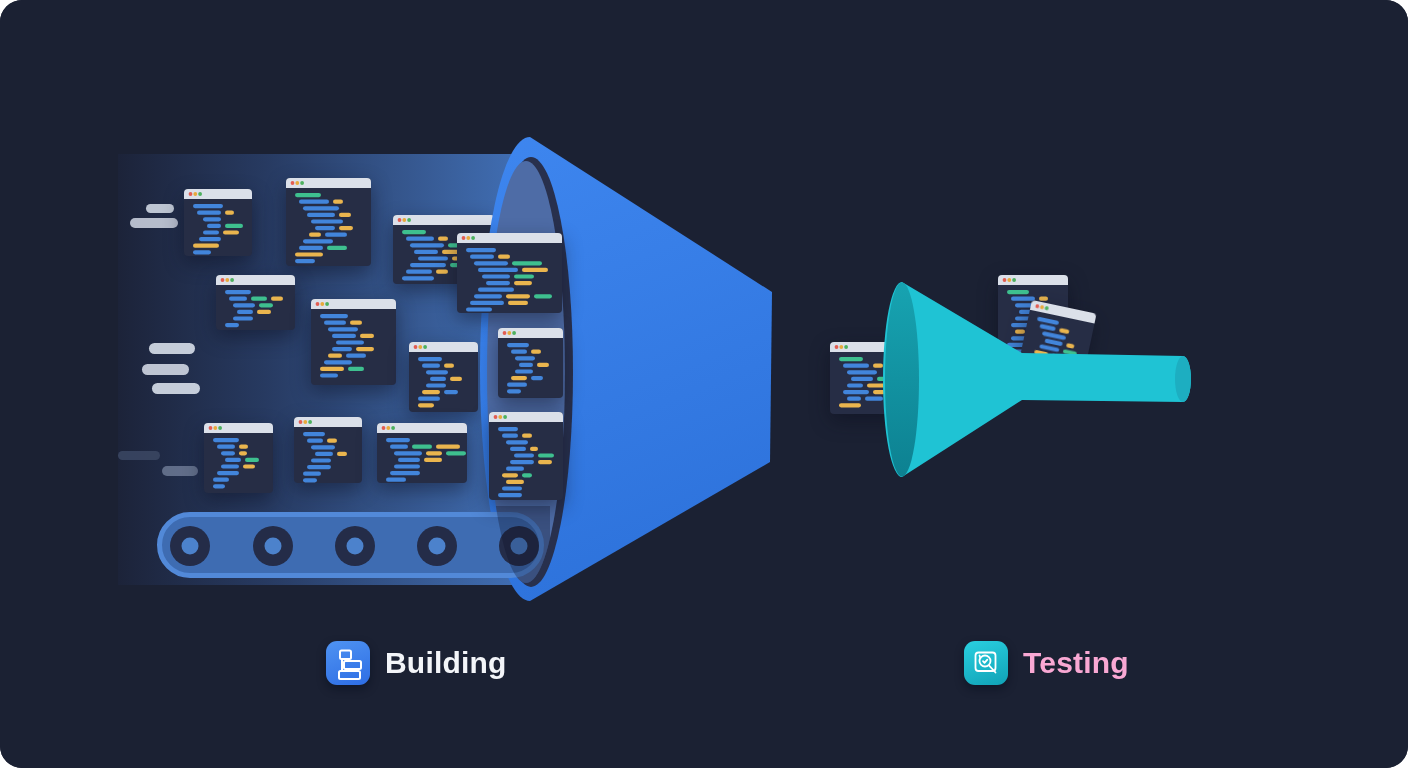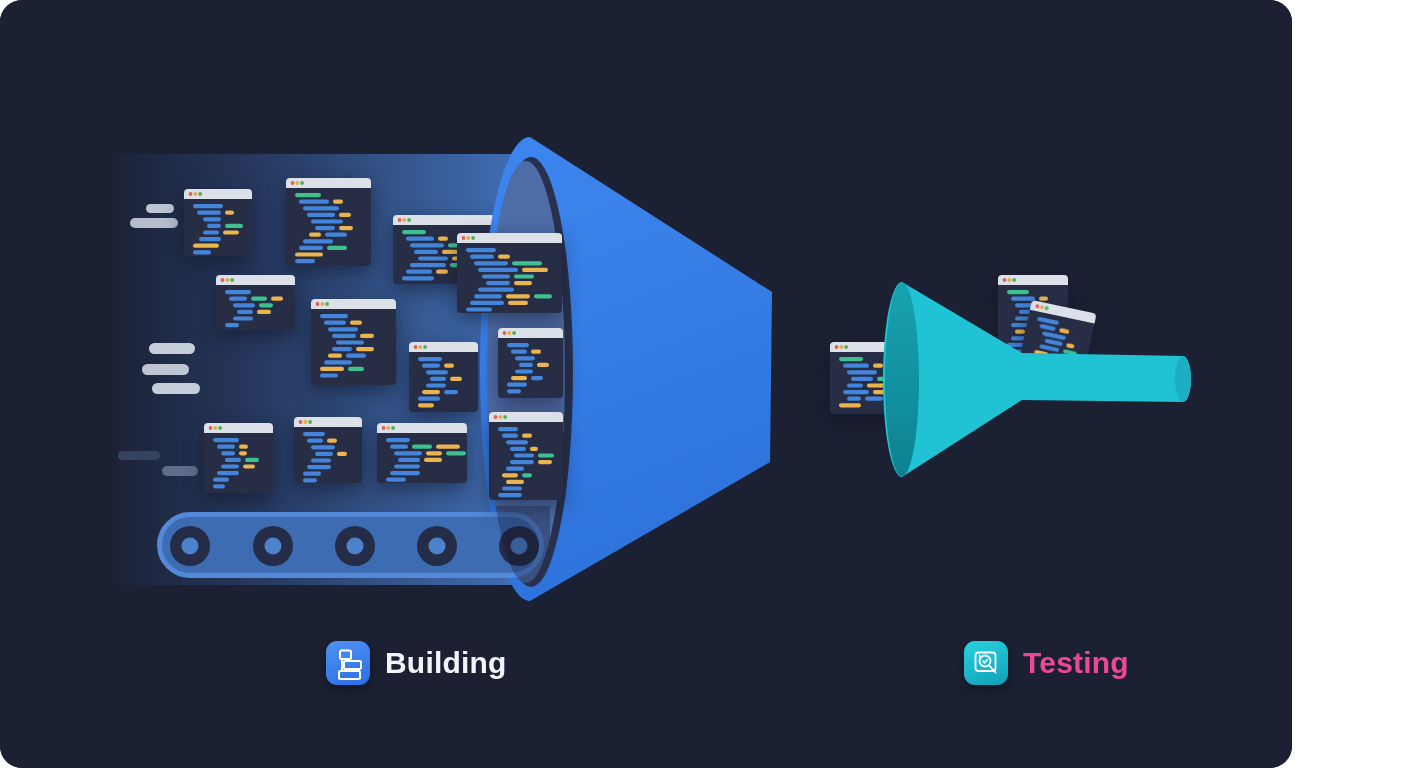--- a/index.html
+++ b/index.html
@@ -1,18 +1,18 @@
 <!DOCTYPE html>
 <html><head>
 <meta charset="utf-8">
 <style>
   html,body{margin:0;padding:0;background:#ffffff;}
   .canvas{
     position:relative;
-    width:1292px;height:768px;
+    width:1408px;height:768px;
     background:#1b2133;
     border-radius:22px;
     overflow:hidden;
     font-family:"Liberation Sans", sans-serif;
   }
   .canvas svg.scene{position:absolute;left:0;top:0;}
   .label{
     position:absolute;
     top:641px;
     display:flex;align-items:center;gap:15px;
@@ -421,16 +421,16 @@
   <div class="label" style="left:964px">
     <div class="label-icon" id="icon-testing" style="background: linear-gradient(160deg, rgb(42, 208, 224), rgb(16, 162, 182));">
       <svg width="44" height="44" viewBox="0 0 44 44" fill="none" stroke="#ffffff" stroke-width="1.8" stroke-linecap="round" stroke-linejoin="round">
         <rect x="11.5" y="11.5" width="20" height="18.5" rx="3"></rect>
         <circle cx="21" cy="20" r="5.5"></circle>
         <path d="M25.2 24.6 L31.5 31.5"></path>
         <path d="M15.5 14.5 l0.8 2.6"></path>
         <path d="M19 20.2 l1.5 1.6 l2.8 -3.2"></path>
       </svg>
     </div>
-    <span style="color: #ec4899;">Testing</span>
+    <span style="color: #f9a8d4;">Testing</span>
   </div>
 
 </div>
 
 </body></html>

